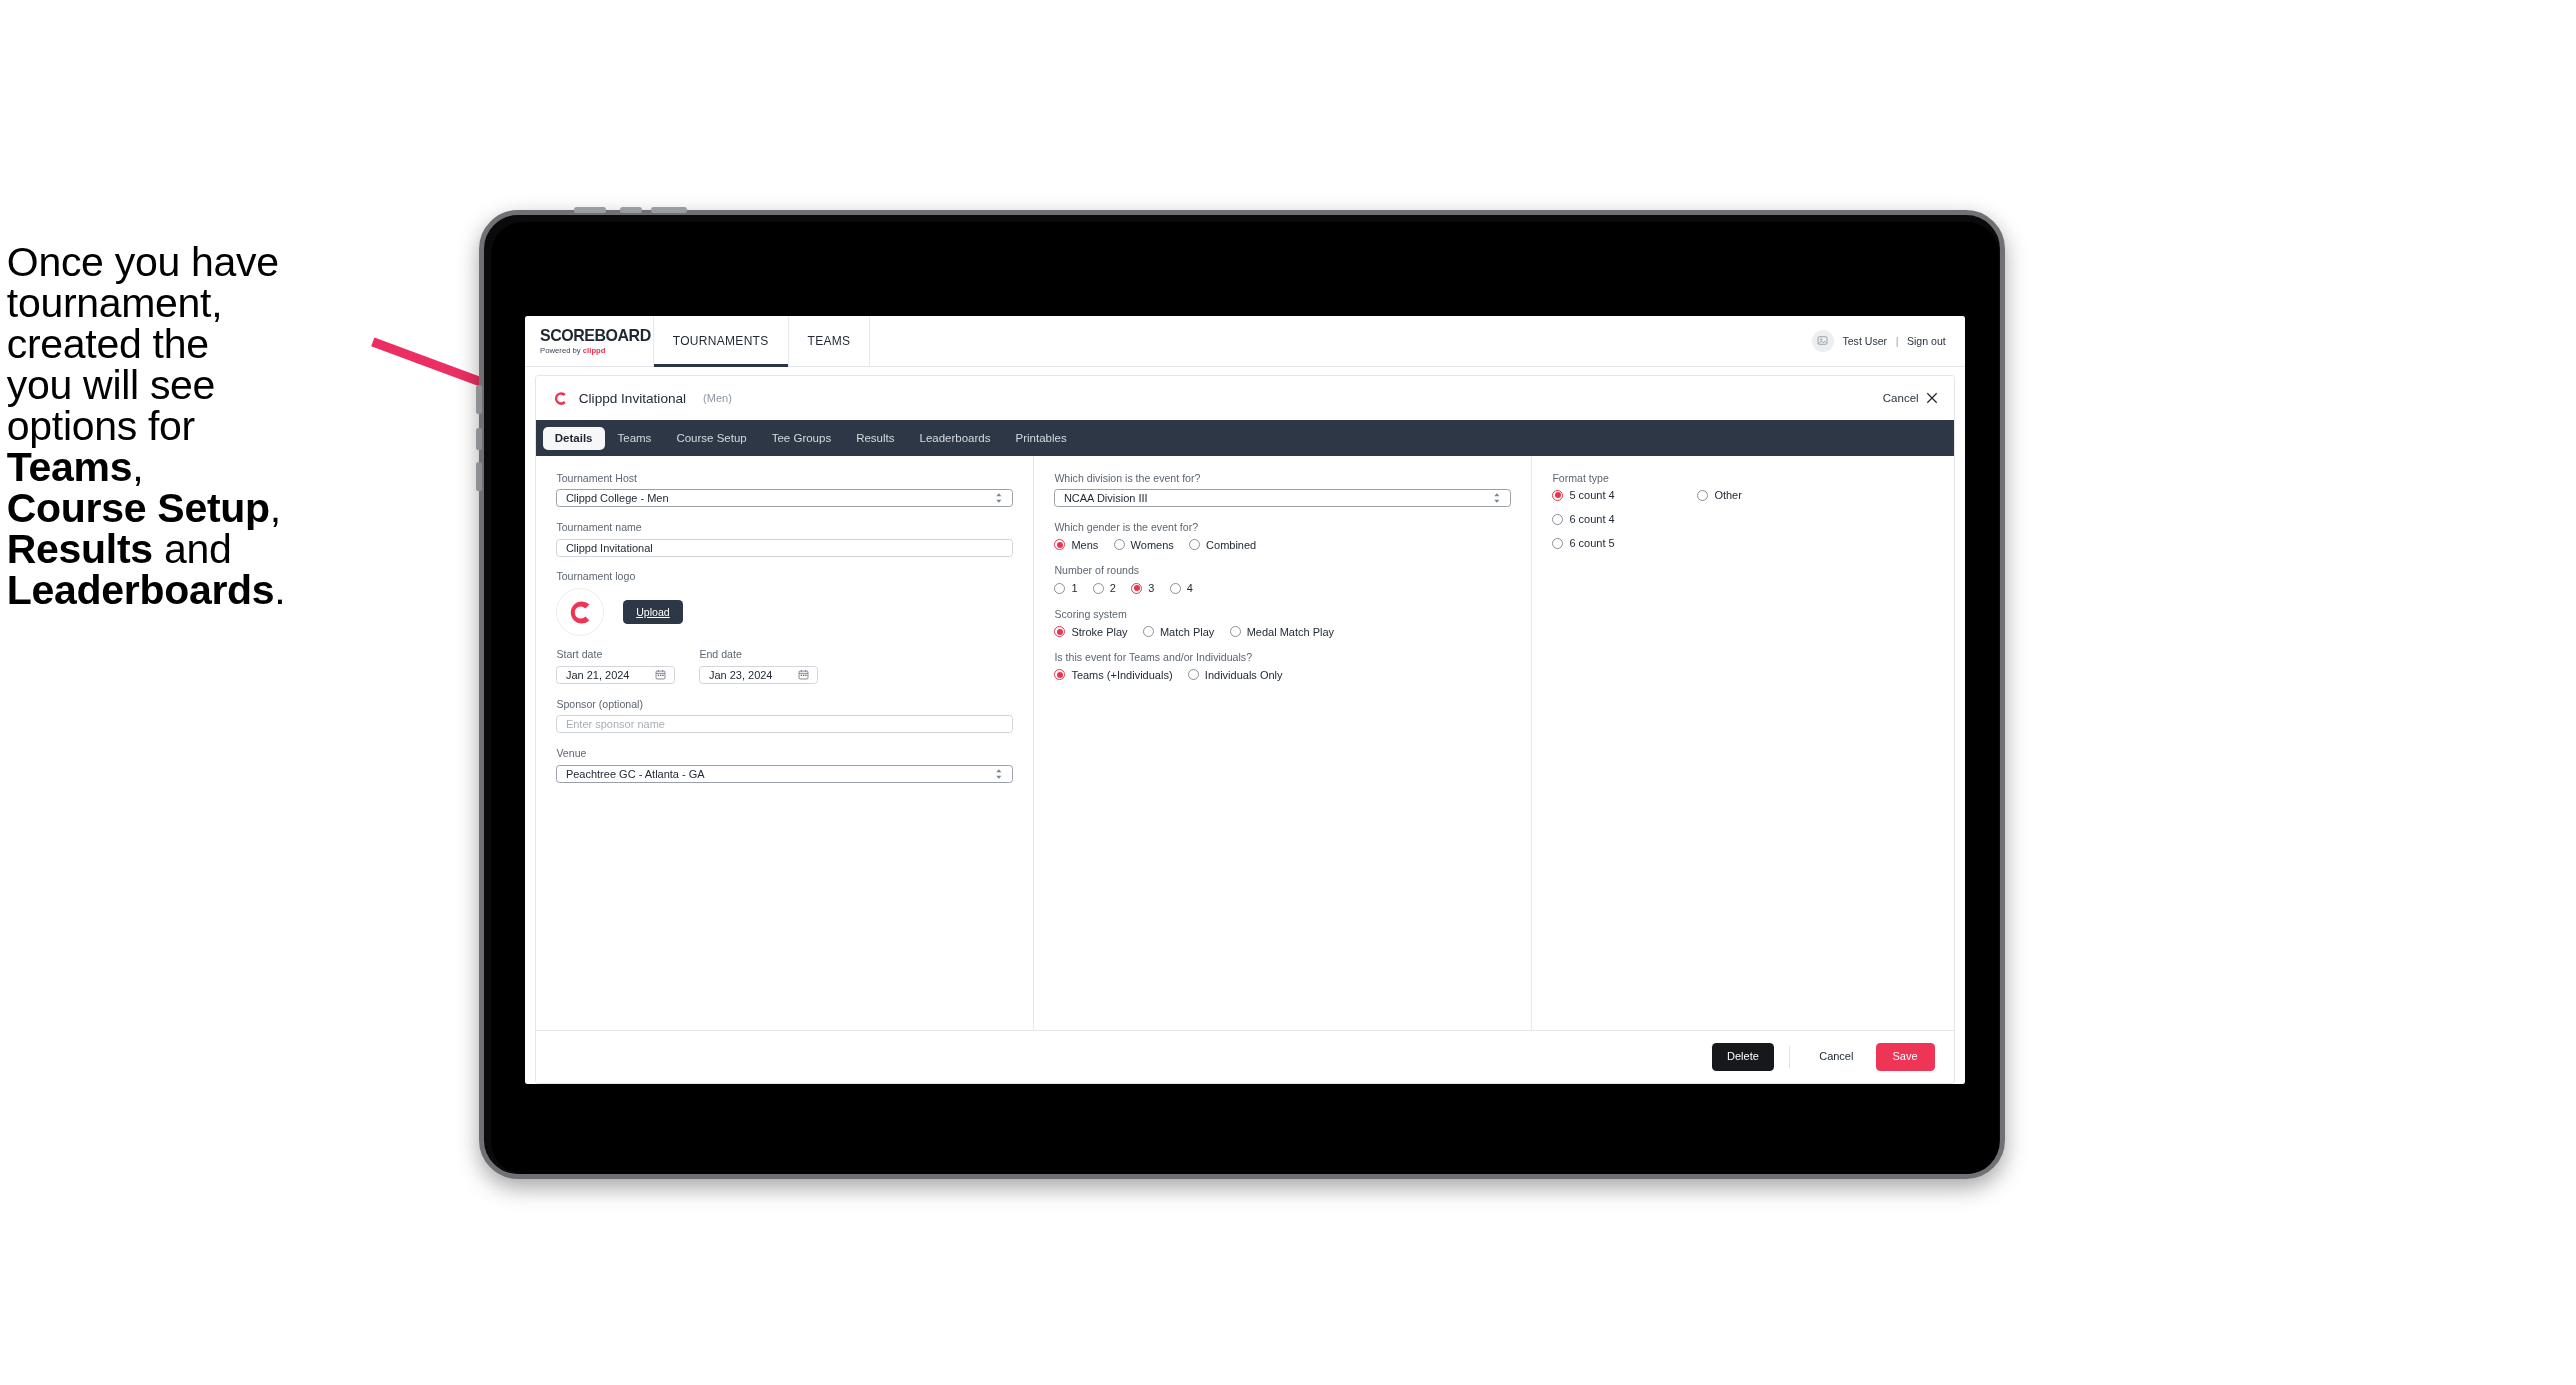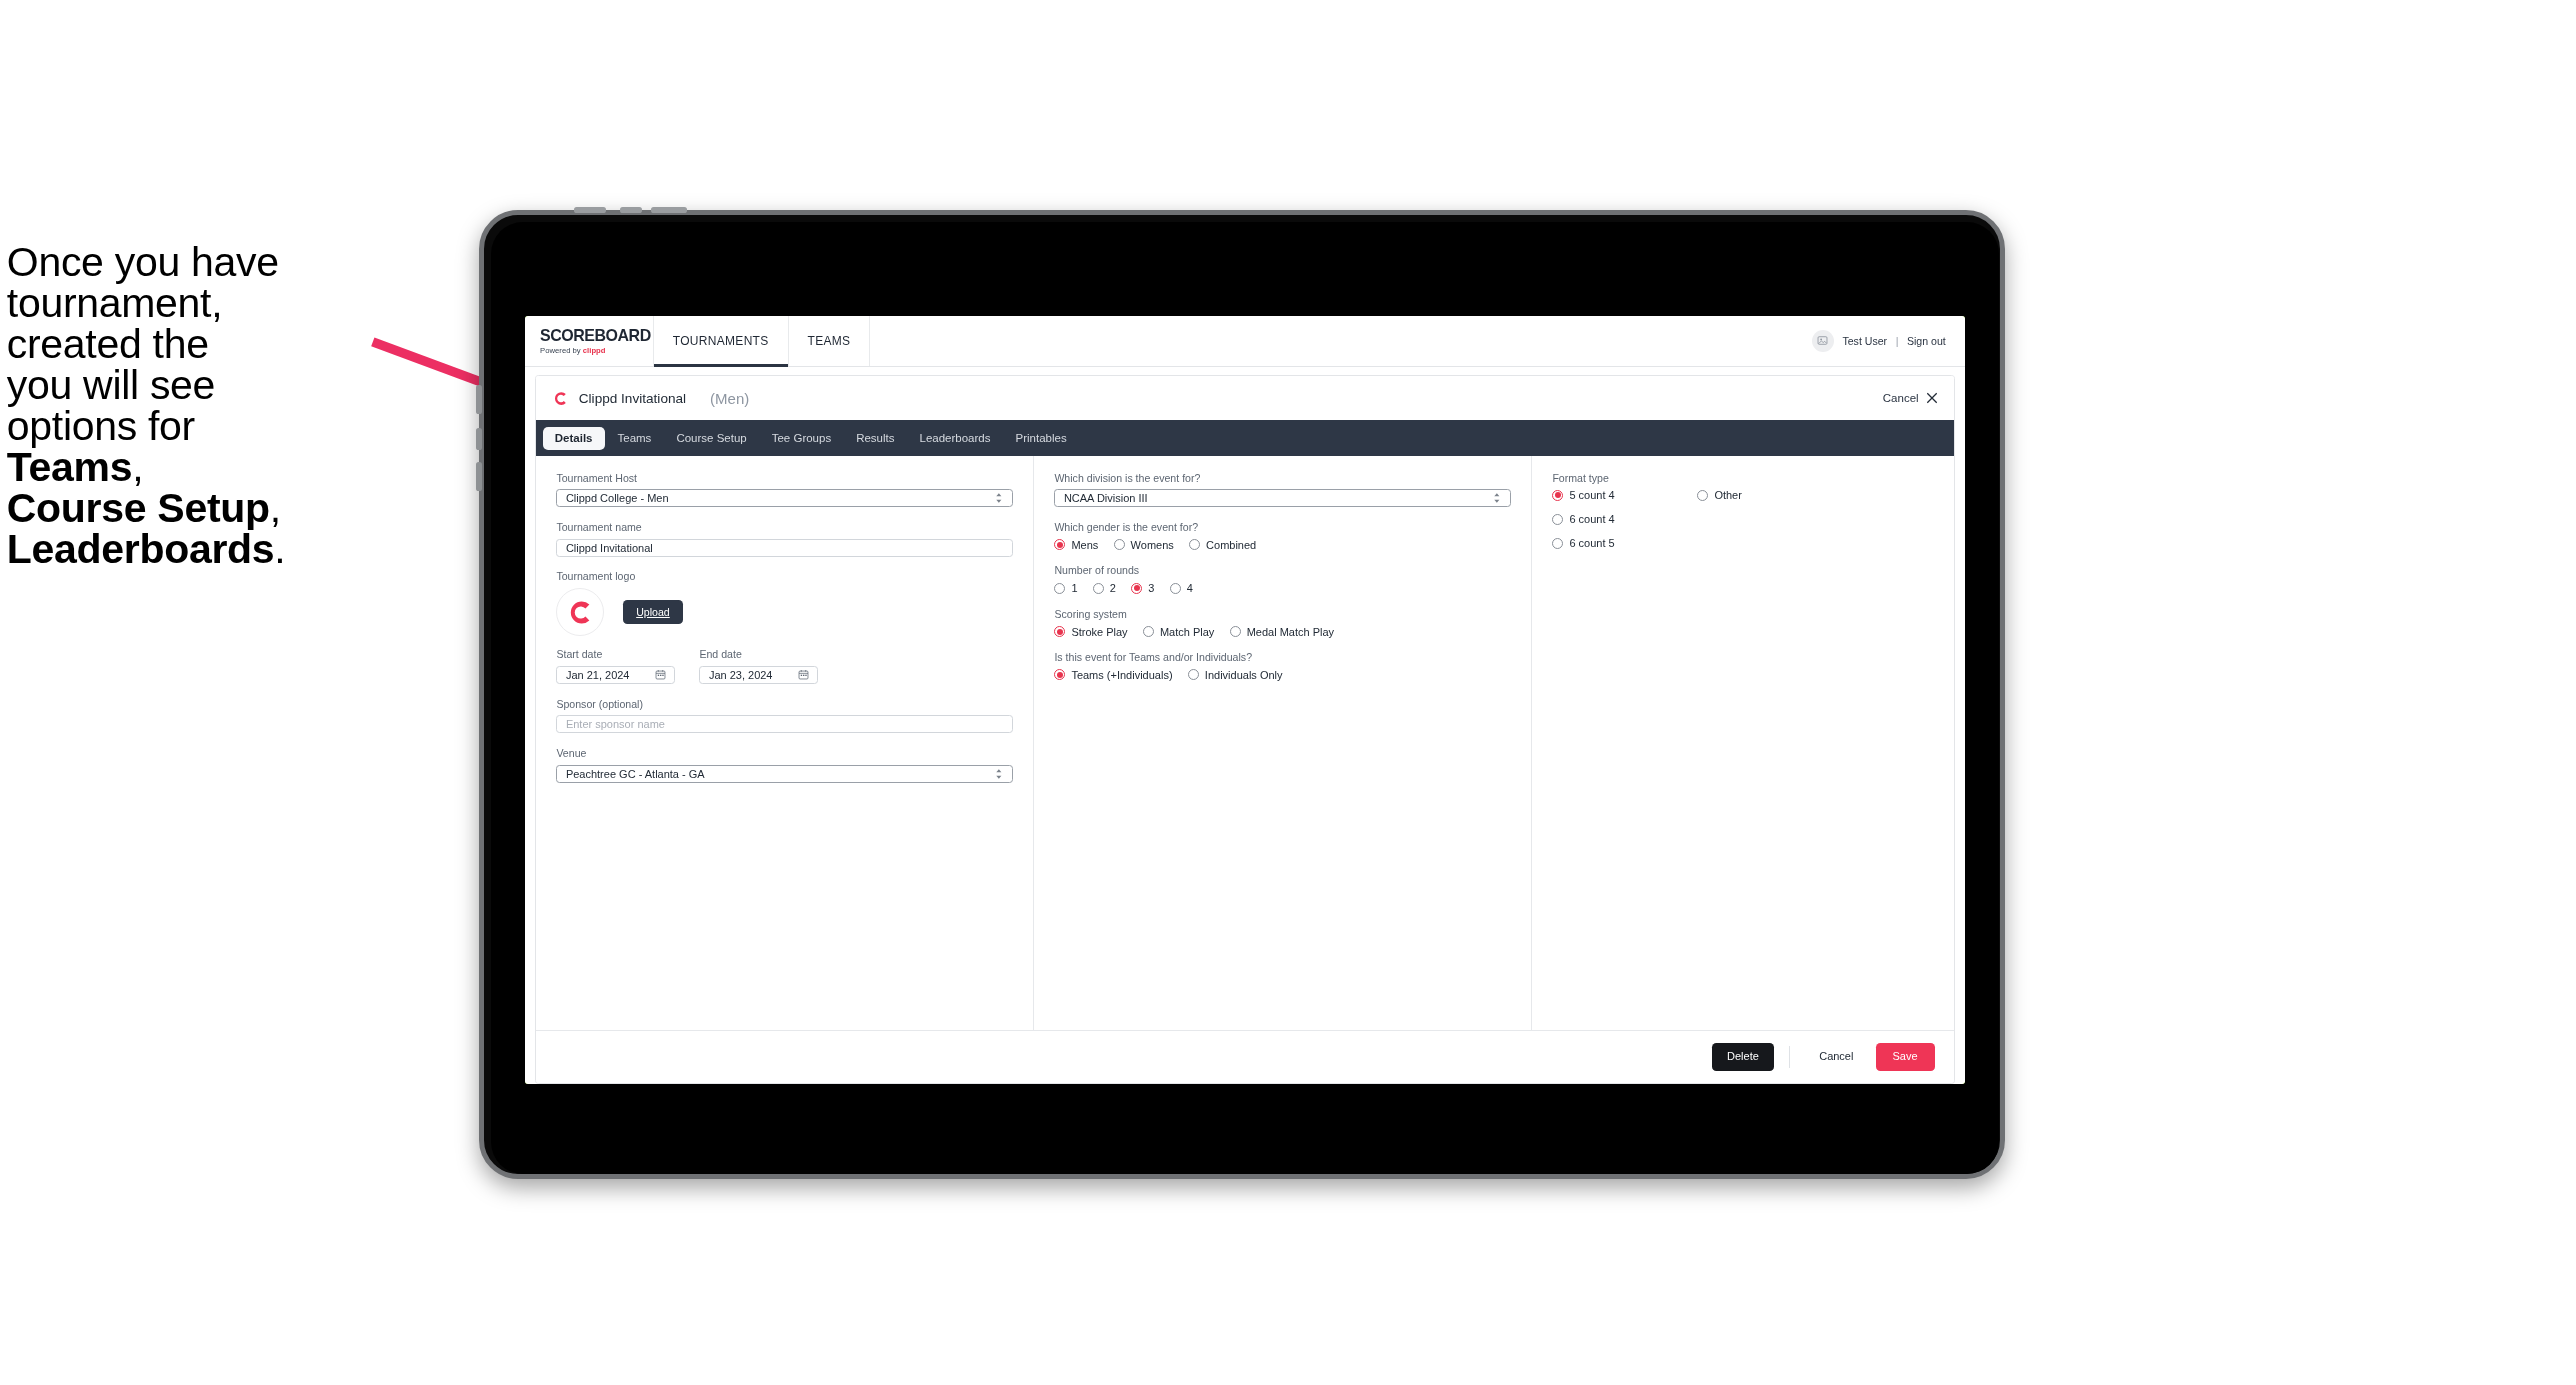--- a/index.html
+++ b/index.html
@@ -115,21 +115,21 @@
   
   #titlerow {
     height:44px; display:flex; align-items:center; padding:0 15.3px;
     background:#fff;
   }
   #titlerow .logoC {
     width:19px; height:19px; margin-right:8.5px;
     display:flex; align-items:center; justify-content:center;
   }
   #titlerow .tname { font-size:13.6px; color:#222b36; }
-  #titlerow .tgender { font-size:15px; color:#8e96a1; margin-left:24px; }
+  #titlerow .tgender { font-size:11px; color:#8e96a1; margin-left:17px; }
   #titlerow .cancelwrap {
     margin-left:auto; display:flex; align-items:center; gap:7.7px; cursor:pointer;
   }
   #titlerow .cancel { font-size:11.5px; color:#2b3442; }
 
   
   #tabbar {
     height:36px; background:#2e3746; display:flex; align-items:center;
     padding:0 6.8px; gap:1px;
   }
@@ -210,20 +210,21 @@
 <div id="stage">
 
   <div id="annotation">
     <p>Once you have</p>
     <p>tournament,</p>
     <p>created the</p>
     <p>you will see</p>
     <p>options for</p>
     <p><span class="b">Teams</span><span>,</span></p>
     <p><span class="b">Course Setup</span><span>,</span></p>
+    <p><span class="b">Results</span><span> and</span></p>
     <p><span class="b">Leaderboards</span><span>.</span></p>
   </div>
 
   <svg id="arrow" viewBox="0 0 560 230">
     <defs>
       <marker id="ah" markerWidth="7" markerHeight="7" refX="2.2" refY="3.5" orient="auto">
         <path d="M0,0 L7,3.5 L0,7 Z" fill="#ec2f63"></path>
       </marker>
     </defs>
     <line x1="8" y1="22" x2="418" y2="174" stroke="#ec2f63" stroke-width="11" marker-end="url(#ah)" stroke-linecap="butt"></line>

